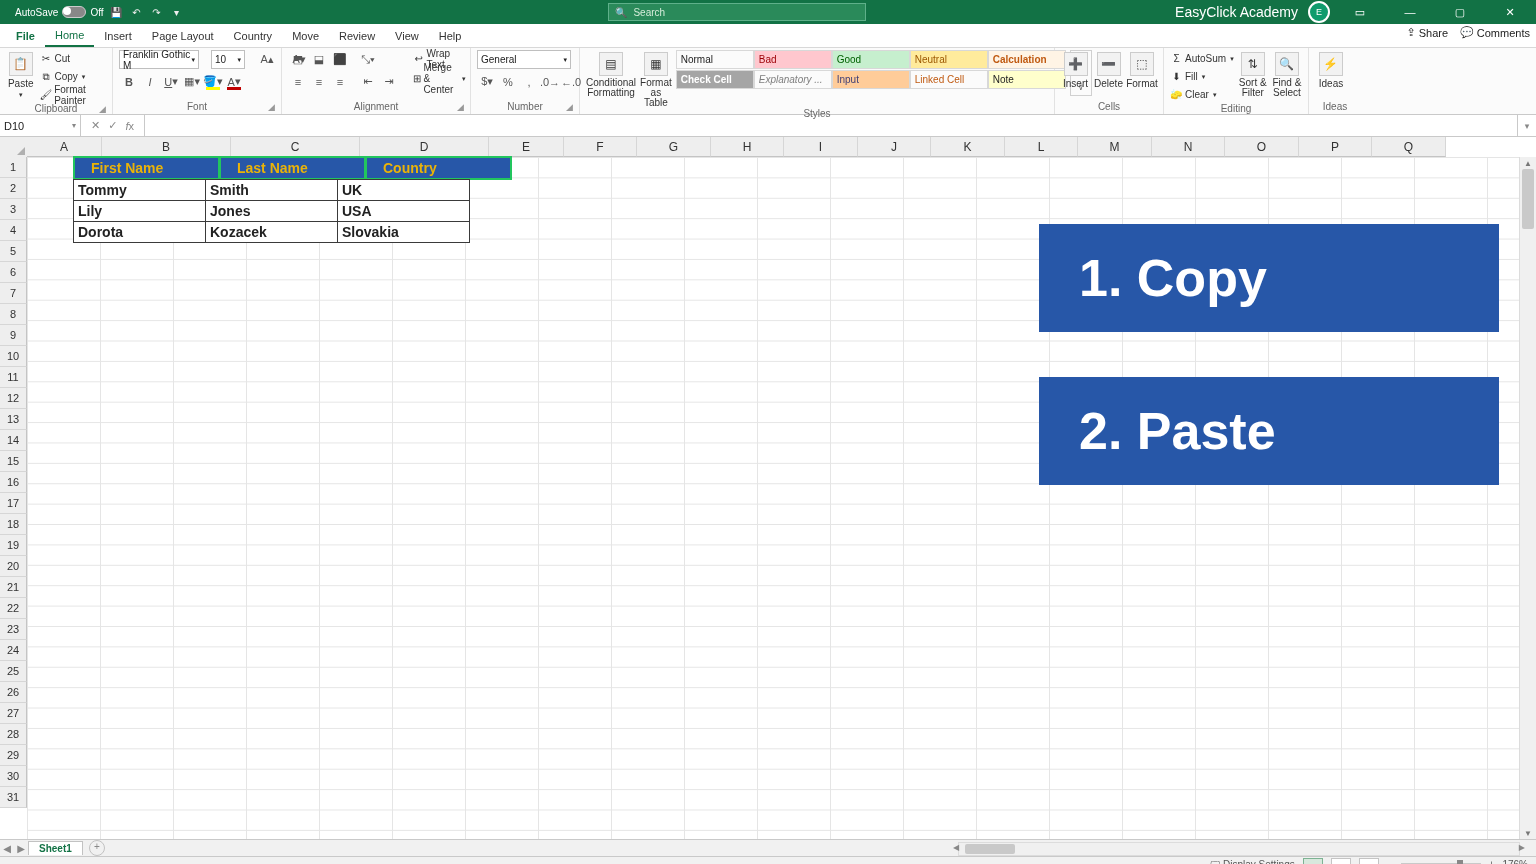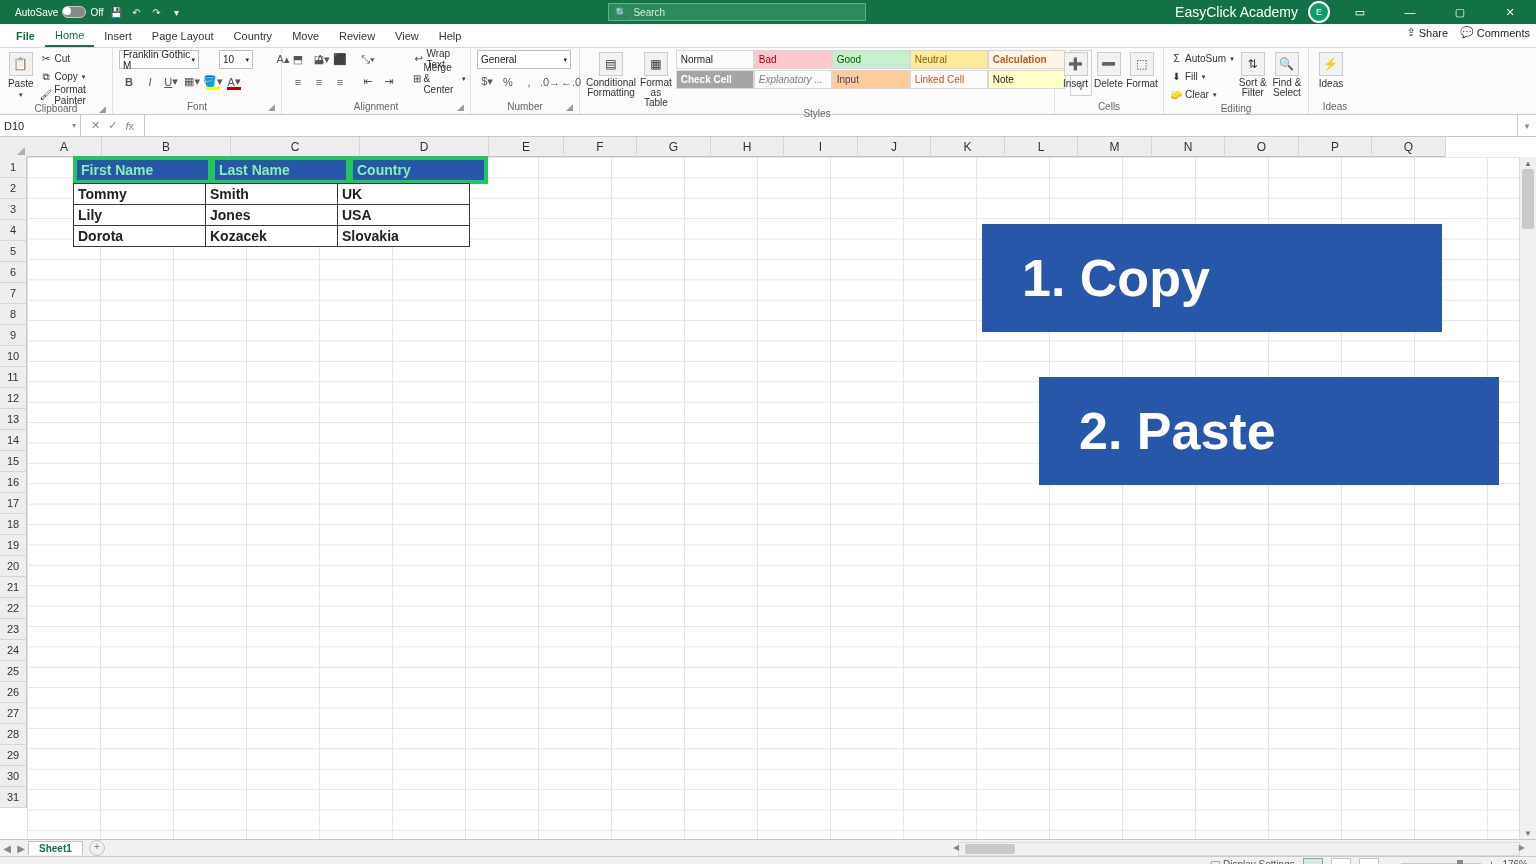--- a/index.html
+++ b/index.html
@@ -54,21 +54,21 @@
   .colhead{border-right:1px solid #d6d6d6;border-bottom:1px solid #c4c4c4;background:#eee;display:flex;align-items:center;justify-content:center;font-size:12px;color:#333;}
   .rowheads{position:absolute;left:0;top:20px;width:27px;}
   .rowhead{height:20px;border-bottom:1px solid #d6d6d6;border-right:1px solid #c4c4c4;background:#eee;display:flex;align-items:center;justify-content:center;font-size:11px;color:#333;}
   .cells{position:absolute;left:27px;top:20px;}
   .gridlines{position:absolute;left:27px;top:20px;right:0;bottom:0;background-image:linear-gradient(to right,#e5e5e5 1px,transparent 1px),linear-gradient(to bottom,#e5e5e5 1px,transparent 1px);background-size:73px 20.4px;background-position:0 0;}
   .vscroll{position:absolute;right:0;top:20px;width:16px;bottom:0;background:#f0f0f0;border-left:1px solid #dcdcdc;}
   .vscroll .thumb{position:absolute;left:2px;right:2px;top:12px;height:60px;background:#c9c9c9;border-radius:2px;}
   .vscroll .arr{position:absolute;left:0;right:0;height:12px;display:flex;align-items:center;justify-content:center;font-size:8px;color:#777;}
   
   .datatable{position:absolute;}
-  .datatable .hdrcell{background:#2757a8;color:#86efac;font-weight:700;font-size:14px;border:4px solid #22c55e;padding-left:4px;display:flex;align-items:center;height:20px;}
+  .datatable .hdrcell{background:#2757a8;color:#eab308;font-weight:700;font-size:14px;border:2px solid #22c55e;padding-left:16px;display:flex;align-items:center;height:20px;}
   .datatable .dcell{background:#fff;font-size:14px;font-weight:700;border:1px solid #3a3a3a;padding-left:4px;display:flex;align-items:center;height:20px;}
   
   .overlay{position:absolute;background:#2757a8;color:#fff;font-weight:800;display:flex;align-items:center;padding-left:40px;font-size:52px;font-family:Arial,sans-serif;}
   
   .sheettabs{height:16px;background:#f1f1f1;border-top:1px solid #c9c9c9;display:flex;align-items:center;position:relative;font-size:10px;}
   .sheettabs .navbtn{width:14px;text-align:center;color:#888;}
   .sheettabs .tab{background:#fff;border:1px solid #c2c2c2;border-bottom:none;padding:1px 10px;color:#127245;font-weight:600;}
   .sheettabs .add{width:14px;height:14px;border:1px solid #c2c2c2;border-radius:50%;margin-left:6px;text-align:center;line-height:12px;color:#888;}
   .hscroll{position:absolute;right:16px;width:560px;height:12px;top:2px;background:#f0f0f0;border:1px solid #dcdcdc;}
   .hscroll .thumb{position:absolute;top:1px;bottom:1px;left:6px;width:50px;background:#c9c9c9;border-radius:2px;}
@@ -158,21 +158,21 @@
             <span>Format Painter</span>
           </div>
       </div>
     </div>
     <div class="label"><span>Clipboard</span><span class="dlaunch">◢</span></div>
   </div>
 
   <div class="group" style="width:156px">
     <div class="body">
       <div class="stack" style="gap:3px;">
-        <div style="display:flex;gap:20px;">
+        <div style="display:flex;gap:12px;">
           <div class="combo" style="width:72px">
               <span>Franklin Gothic M</span>
               <span style="margin-left:auto;font-size:7px;">▾</span>
             </div>
           <div class="combo" style="width:26px">
               <span>10</span>
               <span style="margin-left:auto;font-size:7px;">▾</span>
             </div>
           <span class="iconbtn">A▴</span>
           <span class="iconbtn">A▾</span>
@@ -430,21 +430,21 @@
         <div class="dcell" style="width:127px;margin-left:-1px;">Jones</div>
         <div class="dcell" style="width:127px;margin-left:-1px;">USA</div>
       </div>
       <div style="display:flex;margin-top:-1px;">
         <div class="dcell" style="width:127px;margin-left:-1px;">Dorota</div>
         <div class="dcell" style="width:127px;margin-left:-1px;">Kozacek</div>
         <div class="dcell" style="width:127px;margin-left:-1px;">Slovakia</div>
       </div>
     </div>
 
-  <div class="overlay" style="left:982px;top:87px;width:420px;height:108px;">1. Copy</div>
+  <div class="overlay" style="left:1039px;top:87px;width:420px;height:108px;">1. Copy</div>
   <div class="overlay" style="left:1039px;top:240px;width:420px;height:108px;">2. Paste</div>
 
   <div class="vscroll">
     <div class="arr" style="top:0">▲</div>
     <div class="thumb"></div>
     <div class="arr" style="bottom:0">▼</div>
   </div>
 </div>
 
 <div class="sheettabs">

